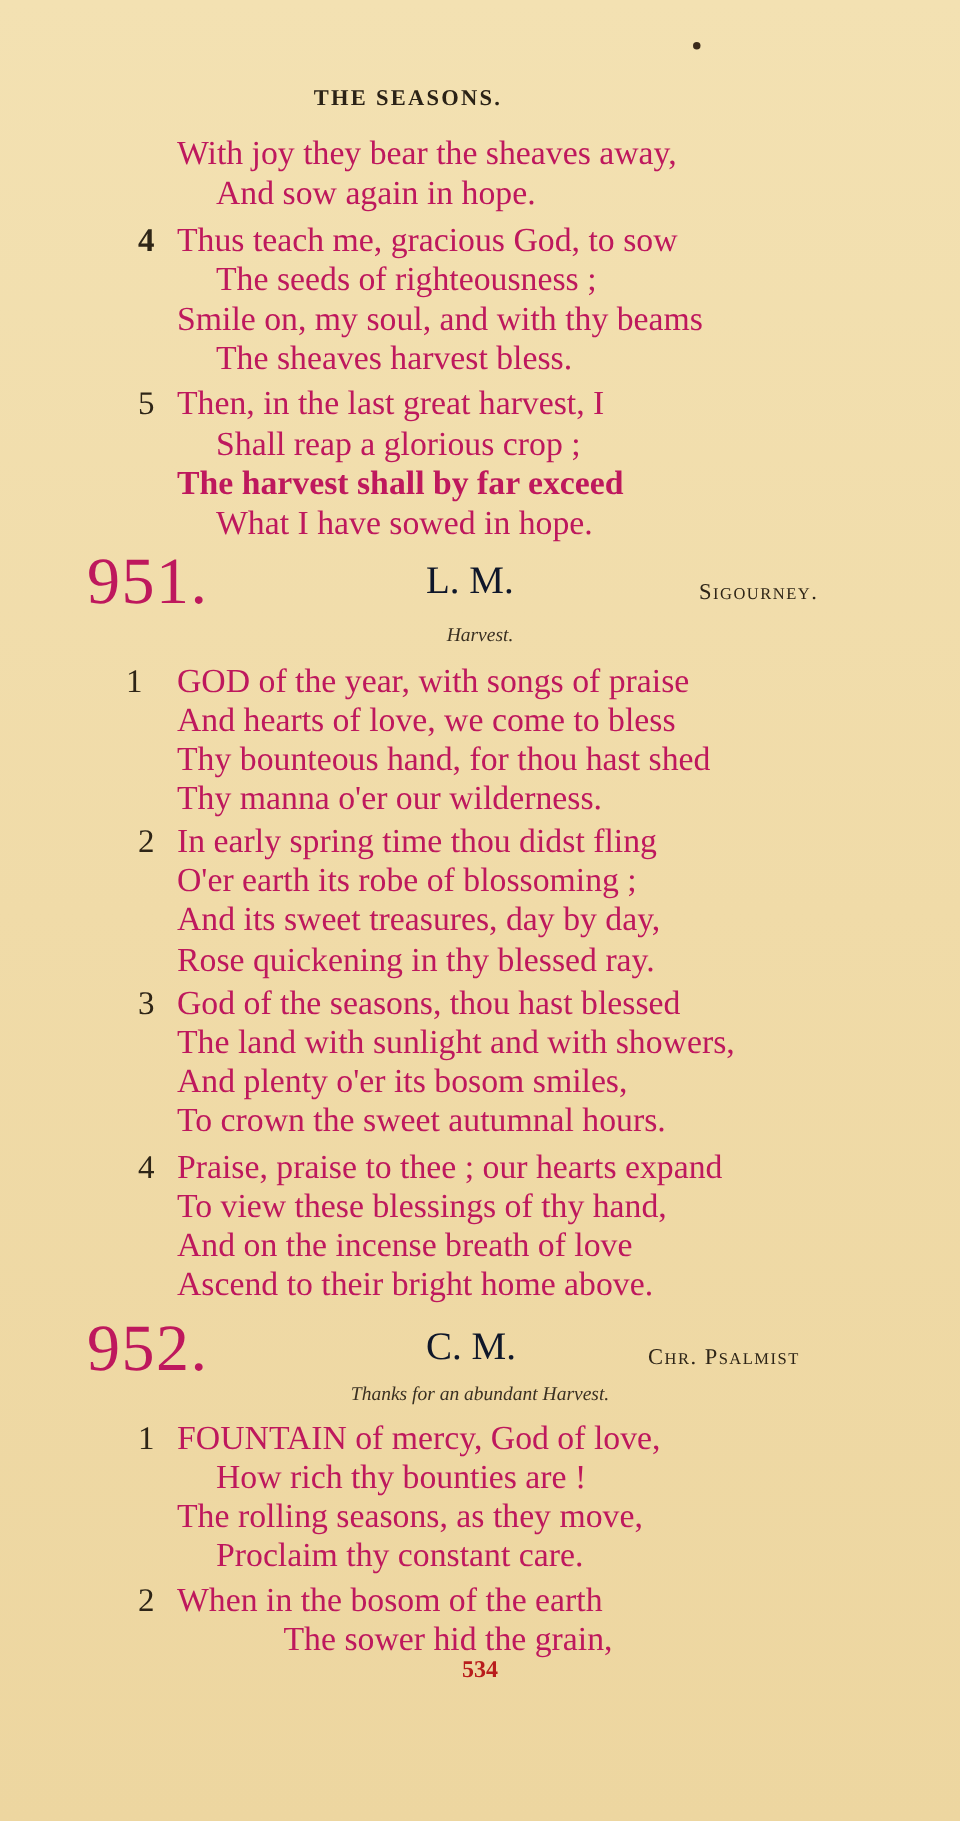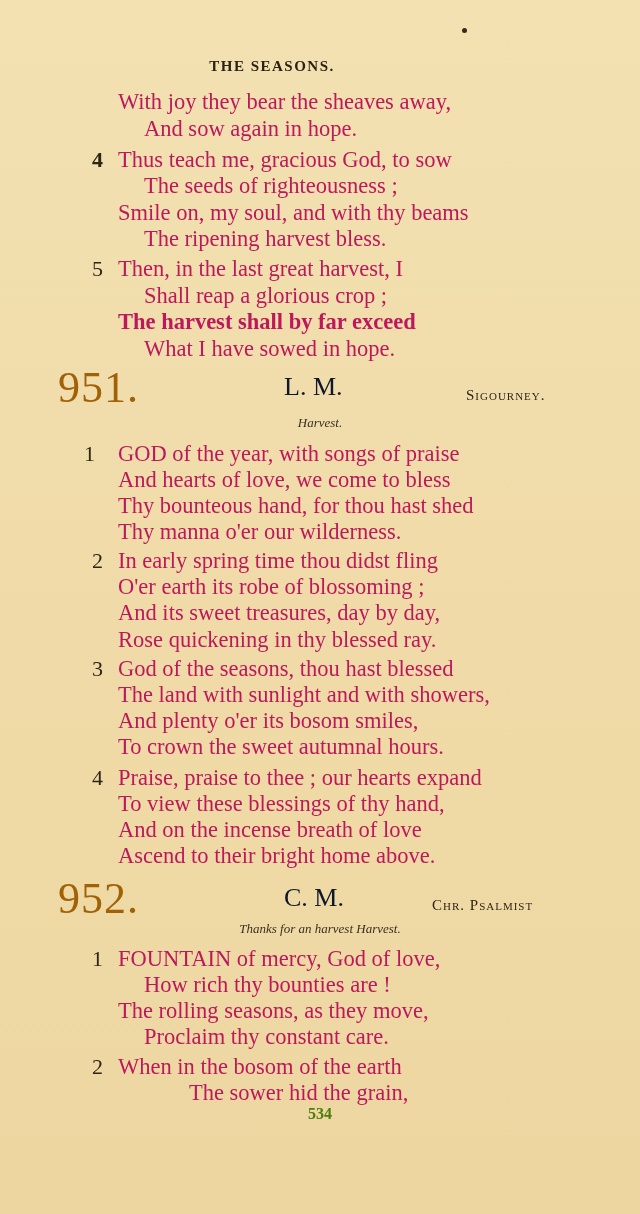--- a/index.html
+++ b/index.html
@@ -46,21 +46,21 @@
     .verse-num {
       position: absolute;
       font-size: 22px;
       line-height: 26px;
       color: #2e2517;
     }
     .hymn-num {
       position: absolute;
       font-size: 44px;
       line-height: 44px;
-      color: #a16207;
+      color: #be185d;
       letter-spacing: 1px;
     }
     .meter {
       position: absolute;
       font-size: 26px;
       line-height: 30px;
       color: #0f172a;
     }
     .author {
       position: absolute;
@@ -80,39 +80,39 @@
       color: #3a3022;
     }
     .page-num {
       position: absolute;
       top: 1105px;
       left: 0;
       width: 640px;
       text-align: center;
       font-size: 16px;
       font-weight: bold;
-      color: #4d7c0f;
+      color: #b91c1c;
     }
   </style>
 </head>
 <body>
 
 <div class="speck"></div>
 
 <div class="running-head">THE SEASONS.</div>
 
 <div>
   <div class="line" style="top:89px; left:118px;">With joy they bear the sheaves away,</div>
   <div class="line" style="top:116px; left:144px;">And sow again in hope.</div>
 
   <div class="verse-num" style="top:147px; left:92px; font-weight:bold;">4</div>
   <div class="line" style="top:147px; left:118px;">Thus teach me, gracious God, to sow</div>
   <div class="line" style="top:173px; left:144px;">The seeds of righteousness ;</div>
   <div class="line" style="top:200px; left:118px;">Smile on, my soul, and with thy beams</div>
-  <div class="line" style="top:226px; left:144px;">The ripening harvest bless.</div>
+  <div class="line" style="top:226px; left:144px;">The sheaves harvest bless.</div>
 
   <div class="verse-num" style="top:256px; left:92px;">5</div>
   <div class="line" style="top:256px; left:118px;">Then, in the last great harvest, I</div>
   <div class="line" style="top:283px; left:144px;">Shall reap a glorious crop ;</div>
   <div class="line" style="top:309px; left:118px;font-weight:bold;">The harvest shall by far exceed</div>
   <div class="line" style="top:336px; left:144px;">What I have sowed in hope.</div>
 </div>
 
 <div>
   <div class="hymn-num" style="top:366px; left:58px;">951.</div>
@@ -142,21 +142,21 @@
   <div class="line" style="top:765px; left:118px;">Praise, praise to thee ; our hearts expand</div>
   <div class="line" style="top:791px; left:118px;">To view these blessings of thy hand,</div>
   <div class="line" style="top:817px; left:118px;">And on the incense breath of love</div>
   <div class="line" style="top:843px; left:118px;">Ascend to their bright home above.</div>
 </div>
 
 <div>
   <div class="hymn-num" style="top:877px; left:58px;">952.</div>
   <div class="meter" style="top:883px; left:284px;">C. M.</div>
   <div class="author" style="top:895px; left:432px;">Chr. Psalmist</div>
-  <div class="subtitle" style="top:921px;">Thanks for an harvest Harvest.</div>
+  <div class="subtitle" style="top:921px;">Thanks for an abundant Harvest.</div>
 
   <div class="verse-num" style="top:946px; left:92px;">1</div>
   <div class="line" style="top:946px; left:118px;">FOUNTAIN of mercy, God of love,</div>
   <div class="line" style="top:972px; left:144px;">How rich thy bounties are !</div>
   <div class="line" style="top:998px; left:118px;">The rolling seasons, as they move,</div>
   <div class="line" style="top:1024px; left:144px;">Proclaim thy constant care.</div>
 
   <div class="verse-num" style="top:1054px; left:92px;">2</div>
   <div class="line" style="top:1054px; left:118px;">When in the bosom of the earth</div>
   <div class="line" style="top:1080px; left:144px;margin-left:45px;">The sower hid the grain,</div>

